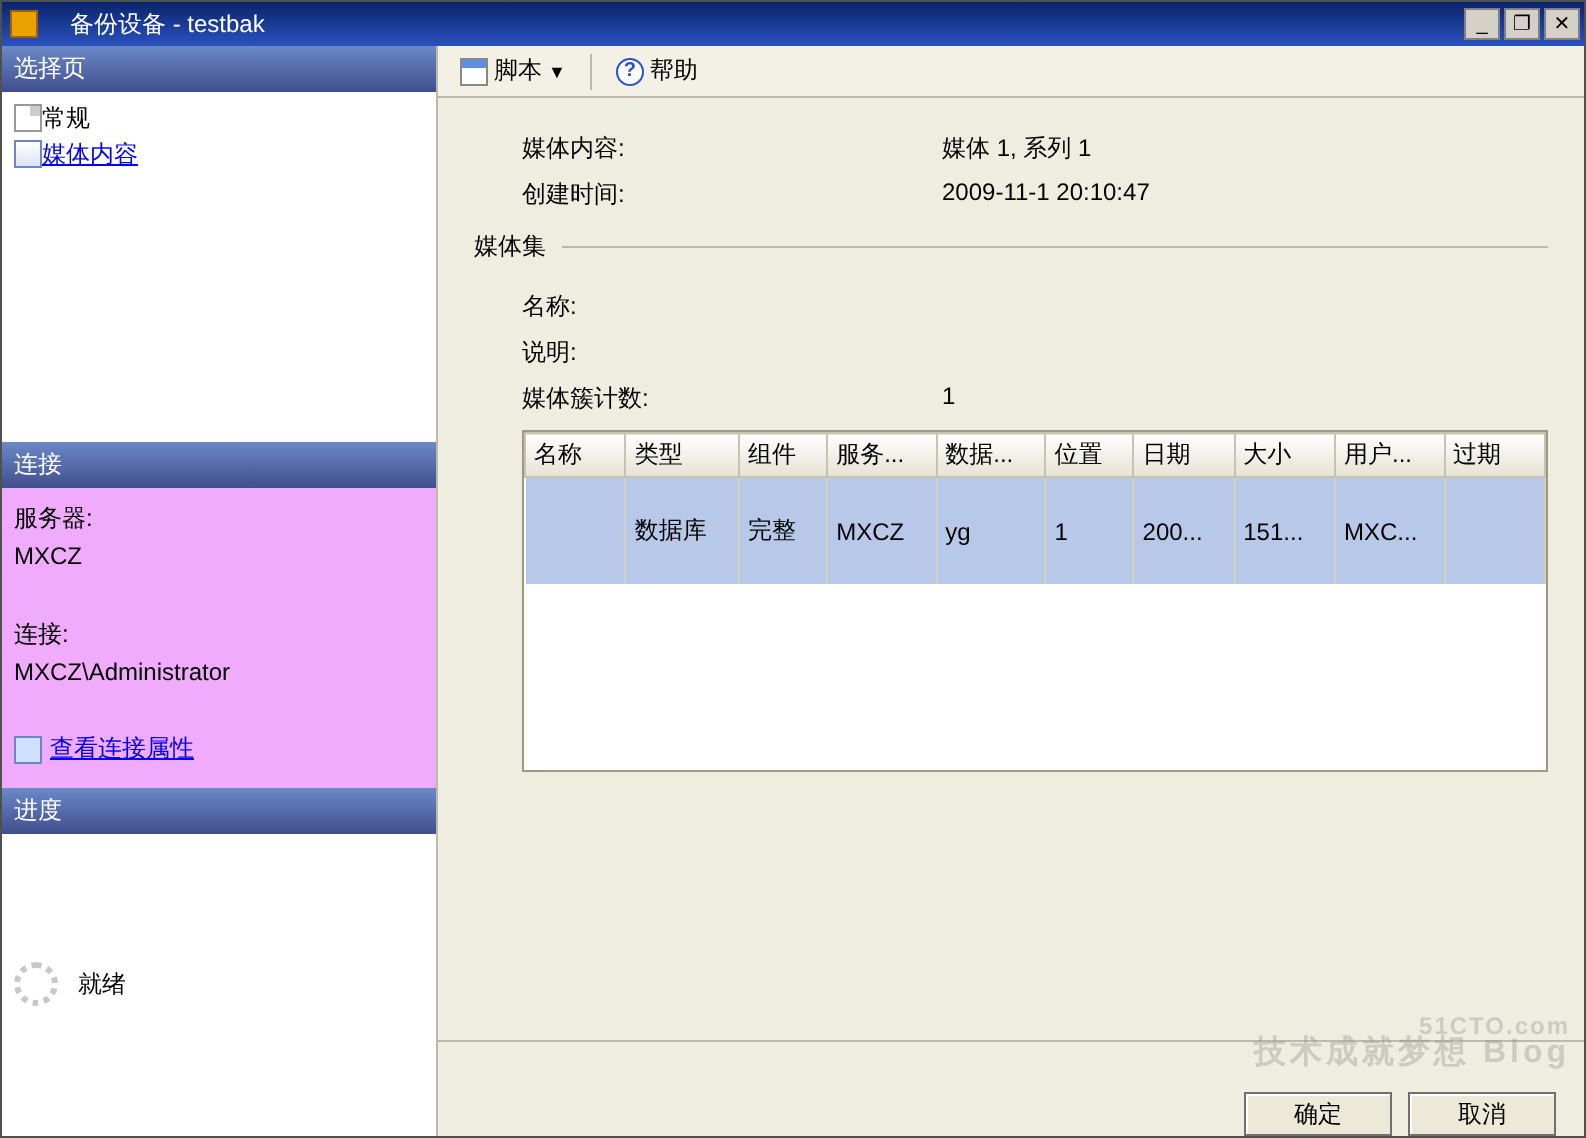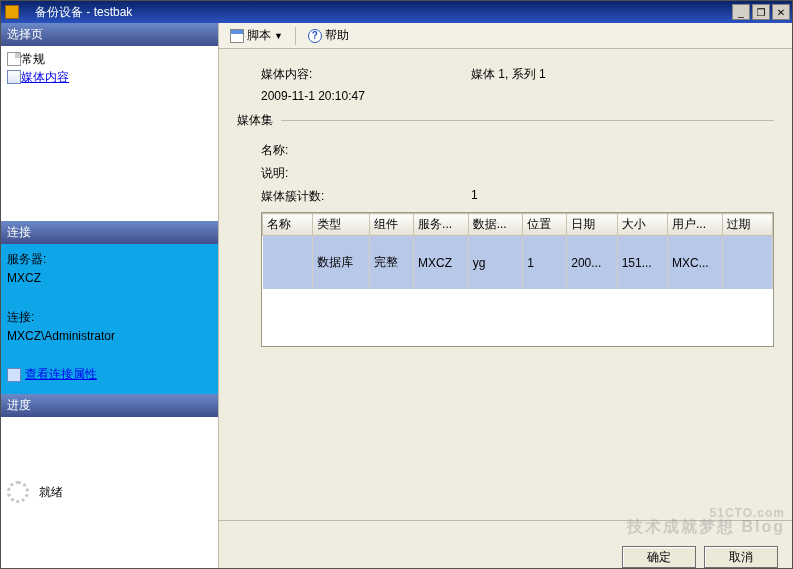--- a/index.html
+++ b/index.html
@@ -12,38 +12,38 @@
     .content-wrap { position: absolute; top: 23px; left: 1px; right: 1px; bottom: 1px; display: flex; }
     .sidebar { width: 218px; background: #fff; display: flex; flex-direction: column; border-right: 1px solid #bdbaa9; }
     .panel-head { background: linear-gradient(to bottom, #6b89c8, #404e8c); color: #fff; padding: 3px 6px; font-weight: normal; }
     .panel-body { background: #fff; color: #000; padding: 4px 6px; flex: 0 0 auto; }
     .nav-item { display: flex; align-items: center; gap: 0; height: 18px; cursor: pointer; }
     .nav-item.sel { color: #0000ee; text-decoration: underline; }
     .nav-item .ni-icon { width: 14px; height: 14px; display: inline-block; }
     .ni-icon.page { background: #fff; border: 1px solid #999; position: relative; }
     .ni-icon.page::after { content:""; position:absolute; top:0; right:0; width:5px; height:5px; background:#ccc; }
     .ni-icon.media { background: linear-gradient(#fff,#dde4f5); border: 1px solid #6a87c4; }
-    .conn-body { background:#0ea5e9; padding: 6px 6px; line-height: 1.6; }
+    .conn-body { background:#f0abfc; padding: 6px 6px; line-height: 1.6; }
     .link { color: #0000ee; text-decoration: underline; cursor: pointer; display: inline-flex; align-items: center; gap: 4px; }
     .link-icon { width: 14px; height: 14px; background: #d0e0ff; border: 1px solid #6a87c4; }
     .spinner { width: 22px; height: 22px; border: 3px dotted #c8c8c8; border-radius: 50%; display:inline-block; vertical-align:middle; }
     .main { flex: 1; background: #f0ece1; display: flex; flex-direction: column; }
     .toolbar { height: 26px; border-bottom: 1px solid #bdbaa9; background: #f3f1e6; display: flex; align-items: center; padding-left: 6px; gap: 4px; }
     .tool-btn { display: flex; align-items: center; gap: 3px; padding: 2px 4px; border: 1px solid transparent; cursor: pointer; }
     .ti { width: 14px; height: 14px; display: inline-block; }
     .ti.script { background: #fff; border: 1px solid #888; box-shadow: inset 0 4px 0 #5e8fe0 ; }
     .ti.help { background: #fff; border: 1px solid #2a52c0; border-radius: 50%; color:#2a52c0; font-weight:bold; font-size:10px; line-height:12px; text-align:center; }
     .pane { flex: 1; padding: 14px 18px 0 18px; background: #efece0; overflow: hidden; display: flex; flex-direction: column; }
     .group-head { display: flex; align-items: center; gap: 8px; margin: 6px 0 10px 0; }
     .group-head .ghl { color: #000; white-space: nowrap; }
     .group-head .line { flex: 1; height: 1px; background: #bdbaa9; }
     .kv { display: flex; margin: 3px 0 3px 24px; }
     .kv .k { width: 210px; }
     .kv .v { }
-    .grid-wrap { margin: 4px 0 0 24px; border: 1px solid #9c9a87; background:#fff; height: 135px; position:relative; overflow:hidden; }
+    .grid-wrap { margin: 4px 0 0 24px; border: 1px solid #9c9a87; background:#fff; height: 171px; position:relative; overflow:hidden; }
     table { border-collapse: collapse; width: 100%; table-layout: fixed; }
     th { background: linear-gradient(to bottom,#fefefe,#e5e2d4); border: 1px solid #c7c3af; font-weight: normal; text-align: left; padding: 2px 4px; height: 20px; overflow:hidden; text-overflow: ellipsis; white-space: nowrap; }
     td { border-right: 1px solid #d3d0c3; padding: 18px 4px; height: 18px; overflow:hidden; text-overflow: ellipsis; white-space: nowrap; }
     tr.datarow { background: #b8c8e8; }
     .footer { height: 48px; border-top: 1px solid #bdbaa9; background: #efece0; display: flex; align-items: flex-end; justify-content: flex-end; padding-right: 14px; gap: 8px; }
     .btn { min-width: 74px; height: 22px; background: #ece9d8; border: 1px solid #707070; box-shadow: inset 1px 1px 0 #fff; cursor: pointer; }
     .watermark { position:absolute; right: 8px; bottom: 34px; color: rgba(140,140,140,0.35); font-size: 28px; font-family: Arial; font-weight:bold; letter-spacing:1px; pointer-events:none; text-align:right; line-height:1; }
     .watermark .sub{ font-size:16px; letter-spacing:2px; }
     .dd { font-size:9px; }
     .sep { width:1px; height:18px; background:#bdbaa9; margin:0 3px; }
@@ -113,20 +113,21 @@
         <span>帮助</span>
       </div>
     </div>
 
     <div class="pane">
       <div class="kv">
           <span class="k">媒体内容:</span>
           <span class="v">媒体 1, 系列 1</span>
         </div>
       <div class="kv">
+          <span class="k">创建时间:</span>
           <span class="v">2009-11-1 20:10:47</span>
         </div>
 
       <div class="group-head">
           <span class="ghl">媒体集</span>
           <span class="line"></span>
         </div>
       <div class="kv">
           <span class="k">名称:</span>
           <span class="v"></span>

